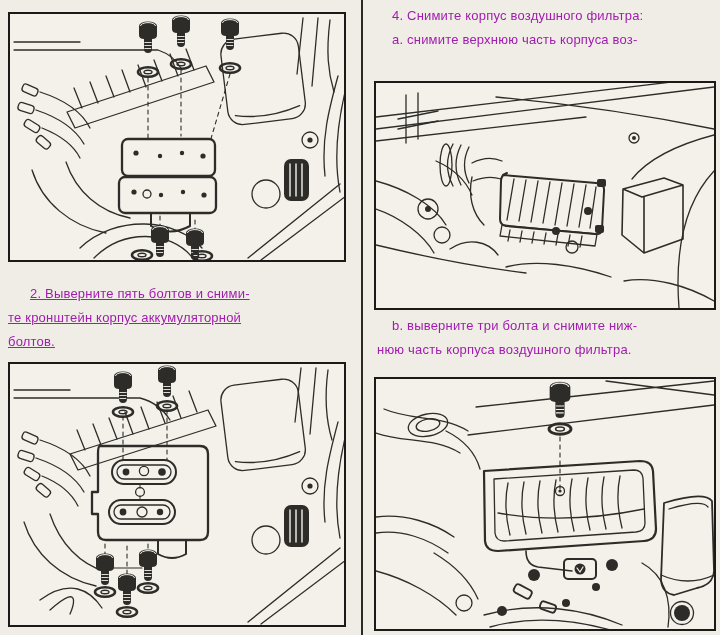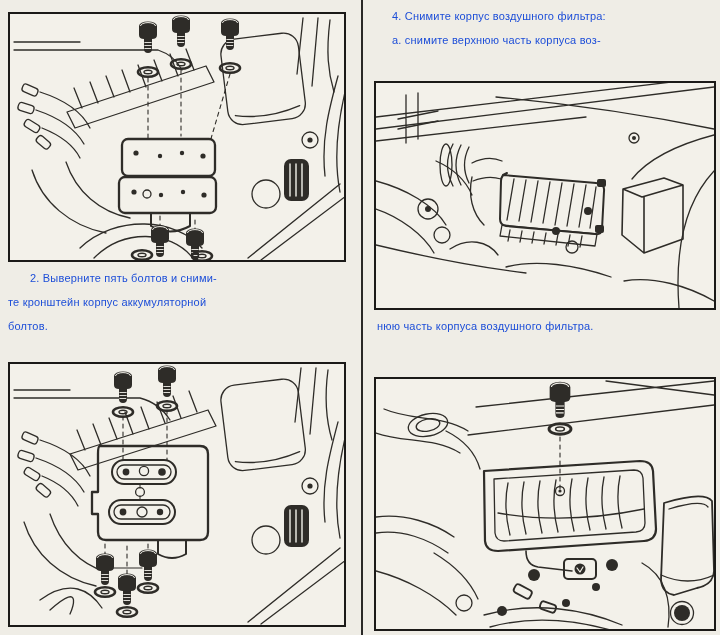--- a/index.html
+++ b/index.html
@@ -9,21 +9,21 @@
     font-family:"Liberation Sans", sans-serif;
     color:#24221f;
   }
   .panel{
     position:absolute;box-sizing:border-box;
     border:2px solid #1b1a18;background:#f3f1ea;
     margin:0;
   }
   .panel svg{display:block;width:100%;height:100%;}
   .divider{position:absolute;background:#2a2927;}
-  .caption{position:absolute;font-size:11px;line-height:24px;letter-spacing:.2px;color:#1d4ed8;}
+  .caption{position:absolute;font-size:13px;line-height:24px;letter-spacing:.2px;color:#a21caf;}
   .ln{white-space:nowrap;}
   .ind22{padding-left:22px;}
   .ind14{padding-left:15px;}
   .art{stroke:#2e2c28;fill:none;stroke-width:1.3;stroke-linecap:round;stroke-linejoin:round;}
   .bold{stroke-width:2.3;}
   .dash{stroke-dasharray:4 4;stroke-width:1.1;}
   .dark{fill:#2e2c28;stroke:none;}
 </style>
 </head>
 <body>
@@ -98,21 +98,21 @@
       <g>
         <use href="#washer" x="138" y="58"></use>
           <use href="#washer" x="171" y="50"></use>
           <use href="#washer" x="220" y="54"></use>
         <use href="#washer" x="132" y="241"></use>
           <use href="#washer" x="192" y="242"></use>
       </g>
     </svg>
   </figure>
 
-  <div class="caption" style="left:8px;top:266px;width:350px;">
+  <div class="caption" style="left:8px;top:282px;width:350px;text-decoration:underline;">
     <div class="ln ind22">2. Выверните пять болтов и сними-</div>
     <div class="ln">те кронштейн корпус аккумуляторной</div>
     <div class="ln">болтов.</div>
   </div>
 
   <figure class="panel" style="left:8px;top:362px;width:338px;height:265px;">
     <svg viewBox="0 0 334 261">
       <g class="art">
         <path d="M4,26 H60 M4,34 H130 M130,34 C145,38 155,48 160,56"></path>
         <path d="M291,4 L285,58 M306,4 L300,70 M318,6 C314,36 316,56 322,76"></path>
@@ -206,20 +206,21 @@
         <path d="M0,98 C30,106 58,122 70,142 M0,126 C24,134 48,152 58,170 M74,166 C92,154 112,158 122,172 M0,162 C50,174 100,184 150,190 M130,184 C160,176 200,182 235,194 M60,78 C78,86 90,98 96,112 M96,94 C92,112 96,130 108,142"></path>
         <circle class="dark" cx="180" cy="148" r="4"></circle>
           <circle class="dark" cx="212" cy="128" r="4"></circle>
         <circle cx="196" cy="164" r="6"></circle>
         <path d="M248,198 C278,193 312,203 338,218"></path>
       </g>
     </svg>
   </figure>
 
   <div class="caption" style="left:377px;top:314px;width:340px;">
+    <div class="ln ind14">b. выверните три болта и снимите ниж-</div>
     <div class="ln">нюю часть корпуса воздушного фильтра.</div>
   </div>
 
   <figure class="panel" style="left:374px;top:377px;width:342px;height:254px;">
     <svg viewBox="0 0 338 250">
       <g class="art">
         <path d="M100,28 L338,2 M92,56 L338,26 M230,2 L338,16"></path>
         <path d="M8,30 C36,42 66,36 92,52 M0,54 C28,64 58,58 84,74"></path>
         <ellipse cx="52" cy="46" rx="20" ry="11" transform="rotate(-12 52 46)"></ellipse>
         <ellipse cx="52" cy="46" rx="12" ry="6" transform="rotate(-12 52 46)"></ellipse>

